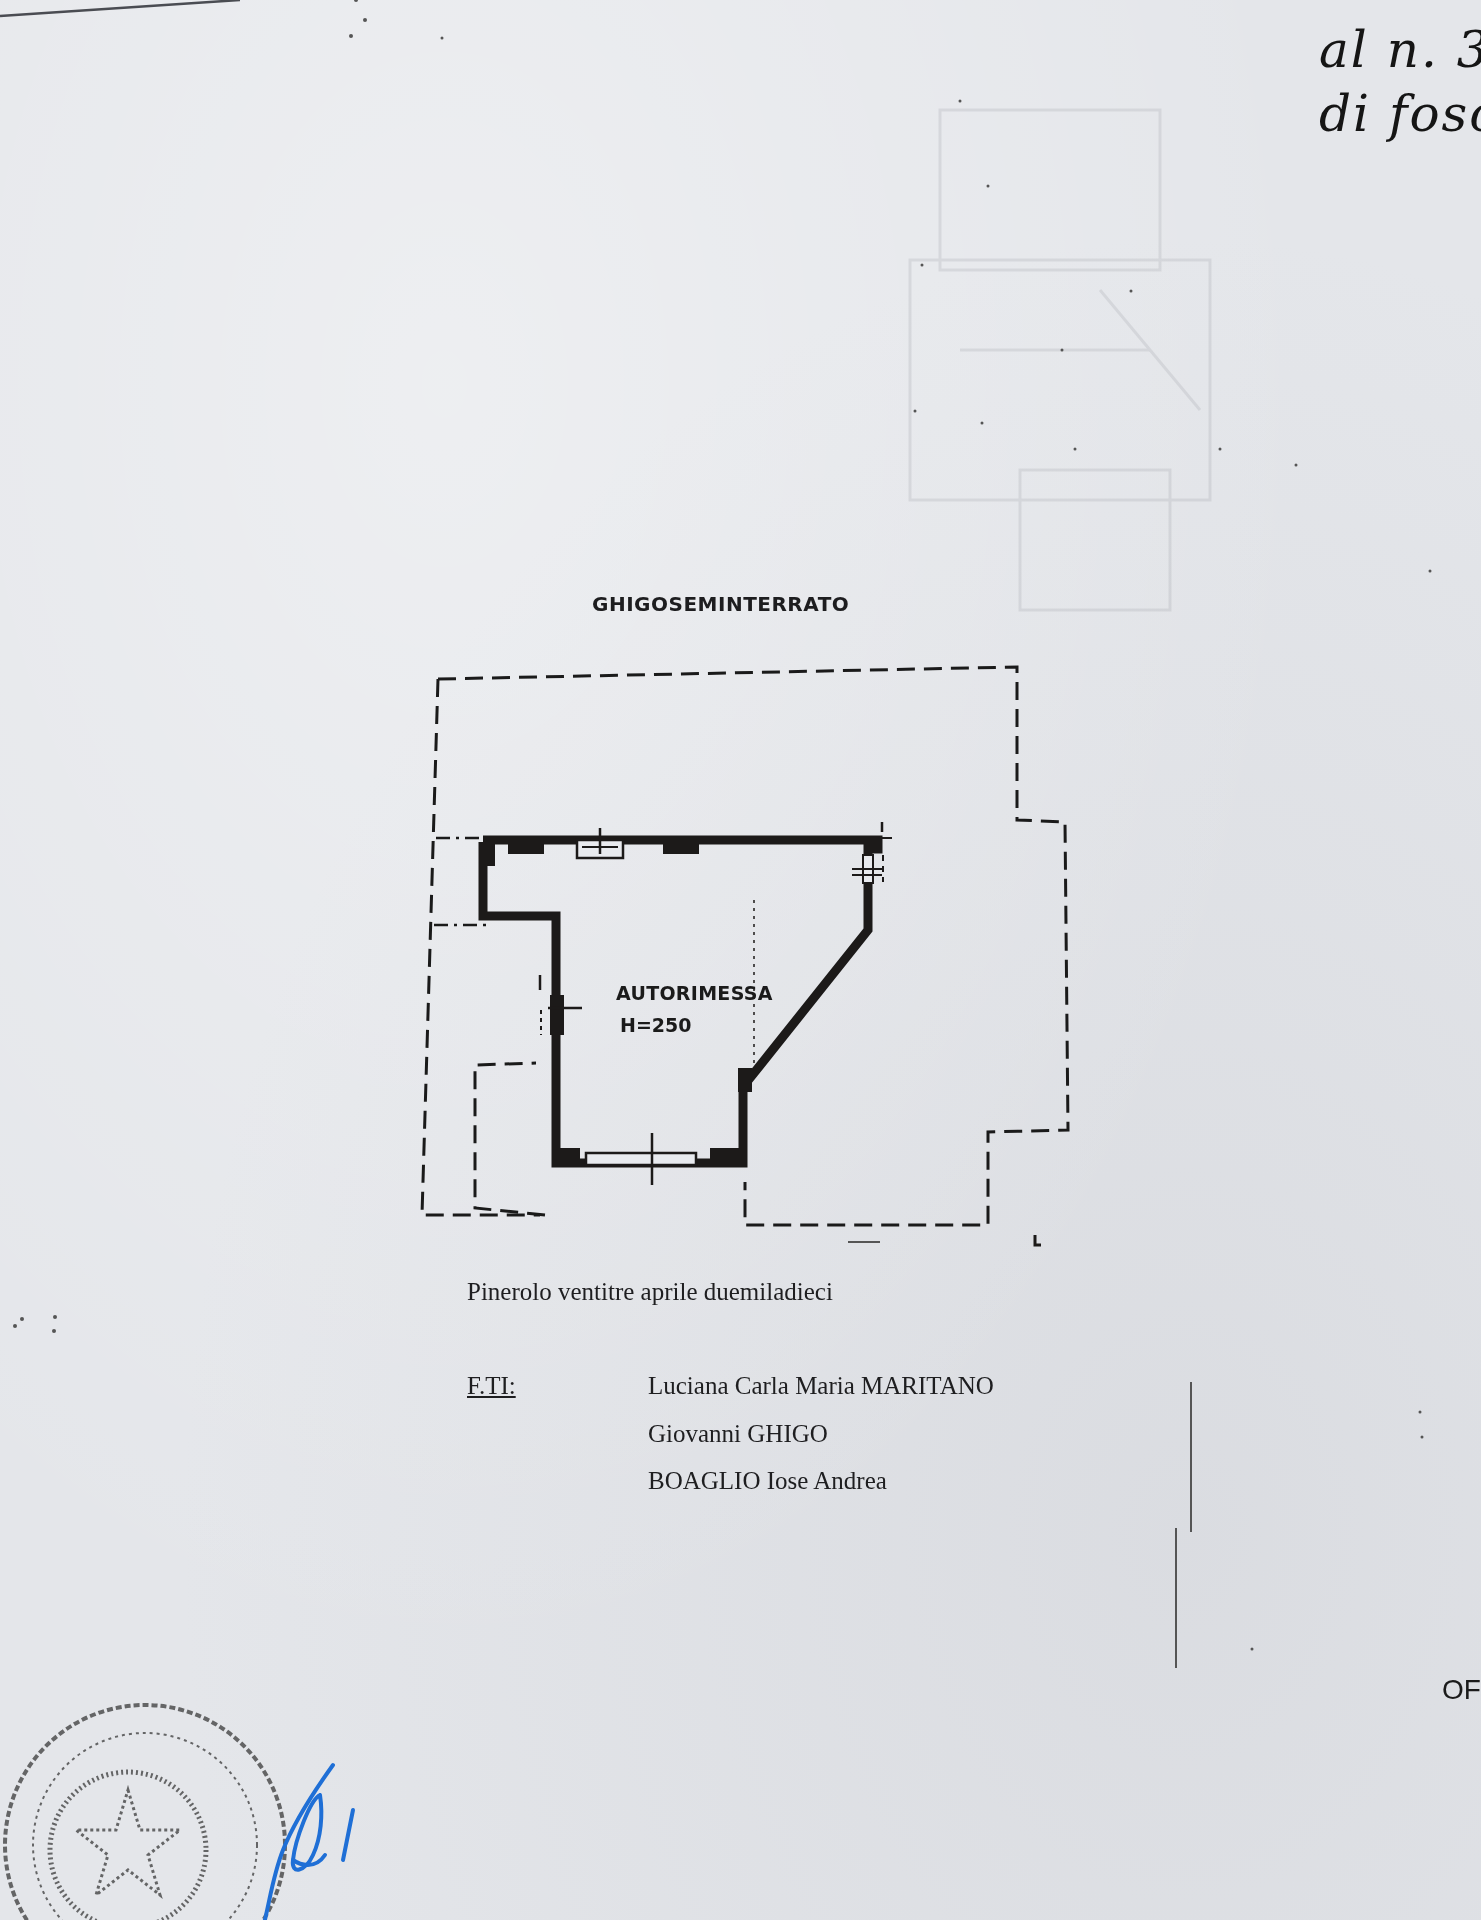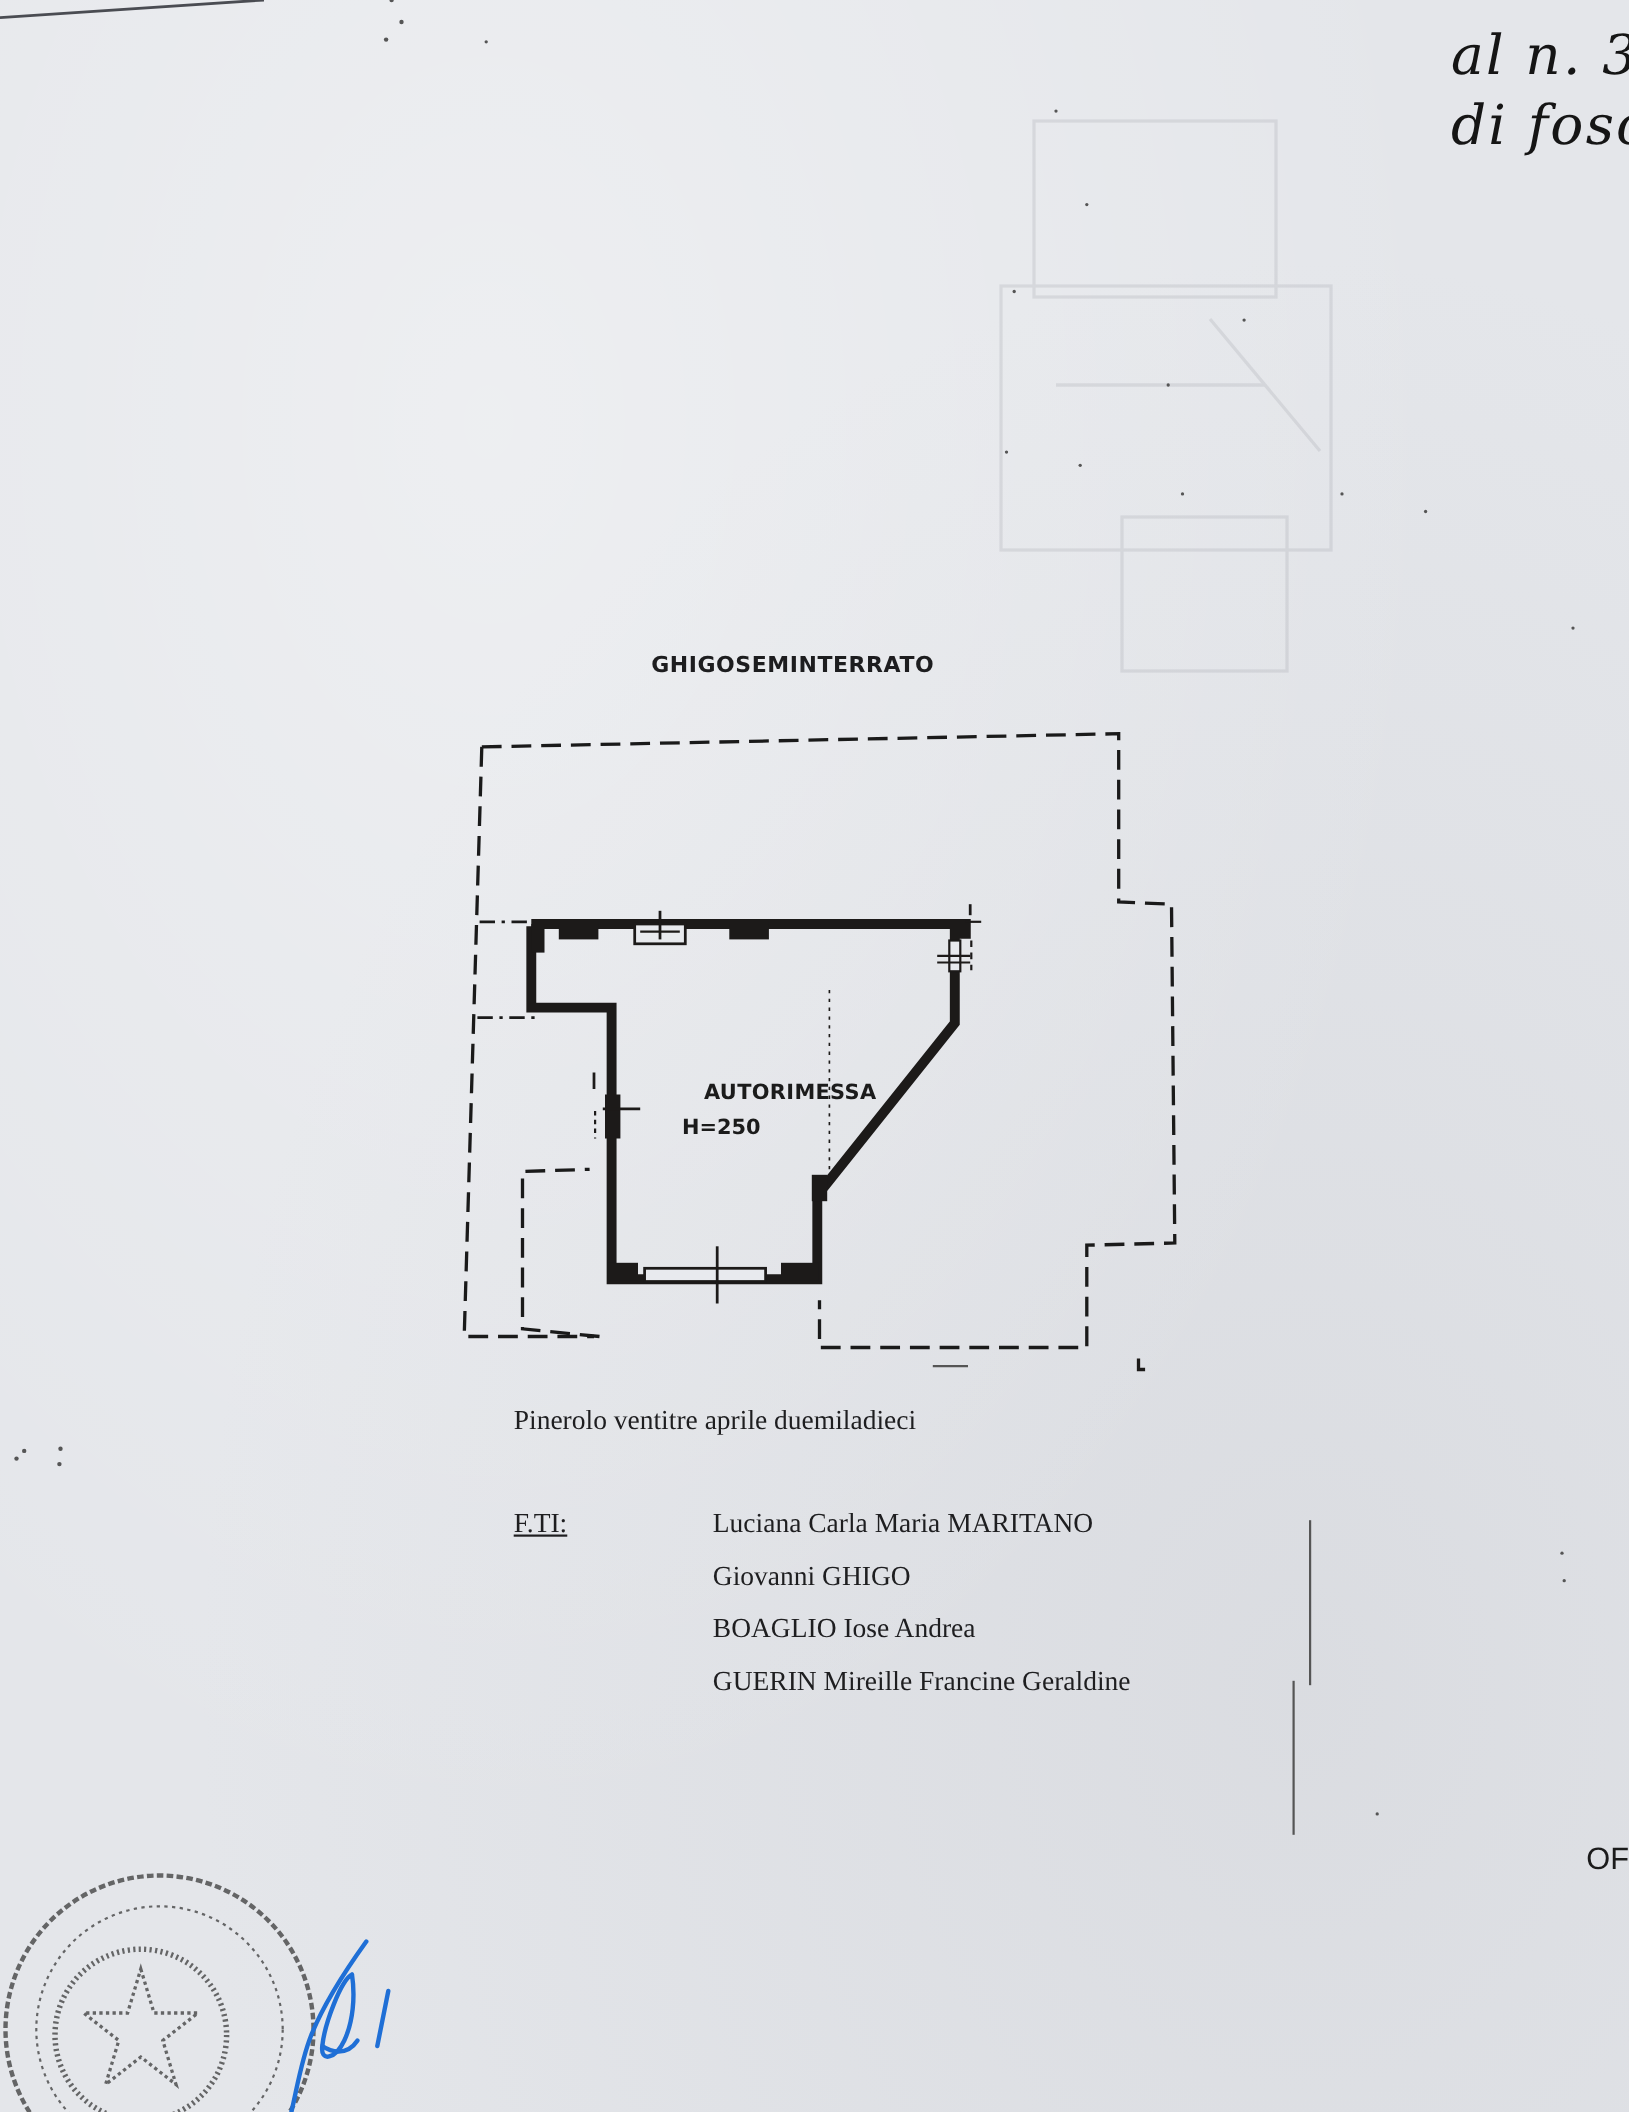--- a/index.html
+++ b/index.html
@@ -59,21 +59,21 @@
       width: 700px; height: 600px;
     }
     .room-label {
       position: absolute;
       font-family: "DejaVu Sans", sans-serif;
       font-weight: bold;
       color: #1b1b1b;
       font-size: 19px;
       line-height: 22px;
     }
-    .room-name { left: 640px; top: 982px; letter-spacing: 0.3px; text-align: right; }
+    .room-name { left: 616px; top: 982px; letter-spacing: 0.3px; text-align: right; }
     .room-height { left: 620px; top: 1004px; margin-top: 10px; }
     .text-block {
       position: absolute;
       left: 467px; top: 1268px;
       font-size: 25px;
       line-height: 47px;
       font-family: "Liberation Serif", "DejaVu Serif", serif;
       color: #1e1e20;
     }
     .signatories {
@@ -207,21 +207,20 @@
 <div class="text-block">
   <div>Pinerolo ventitre aprile duemiladieci</div>
 </div>
 
 <div class="signatories">
   <div class="label">F.TI:</div>
   <div class="names">
     <div>Luciana Carla Maria MARITANO</div>
     <div>Giovanni GHIGO</div>
     <div>BOAGLIO Iose Andrea</div>
-    <div>GUERIN Mireille Francine Geraldine</div>
   </div>
 </div>
 
 <div class="bracket-line" style="left:1190px; top:1382px; height:150px;"></div>
 <div class="bracket-line" style="left:1175px; top:1528px; height:140px;"></div>
 
 <div class="corner-text">OF</div>
 
 <svg class="stamp" viewBox="0 0 330 290">
   <g stroke="#3a3a3a" fill="none" opacity="0.75">

